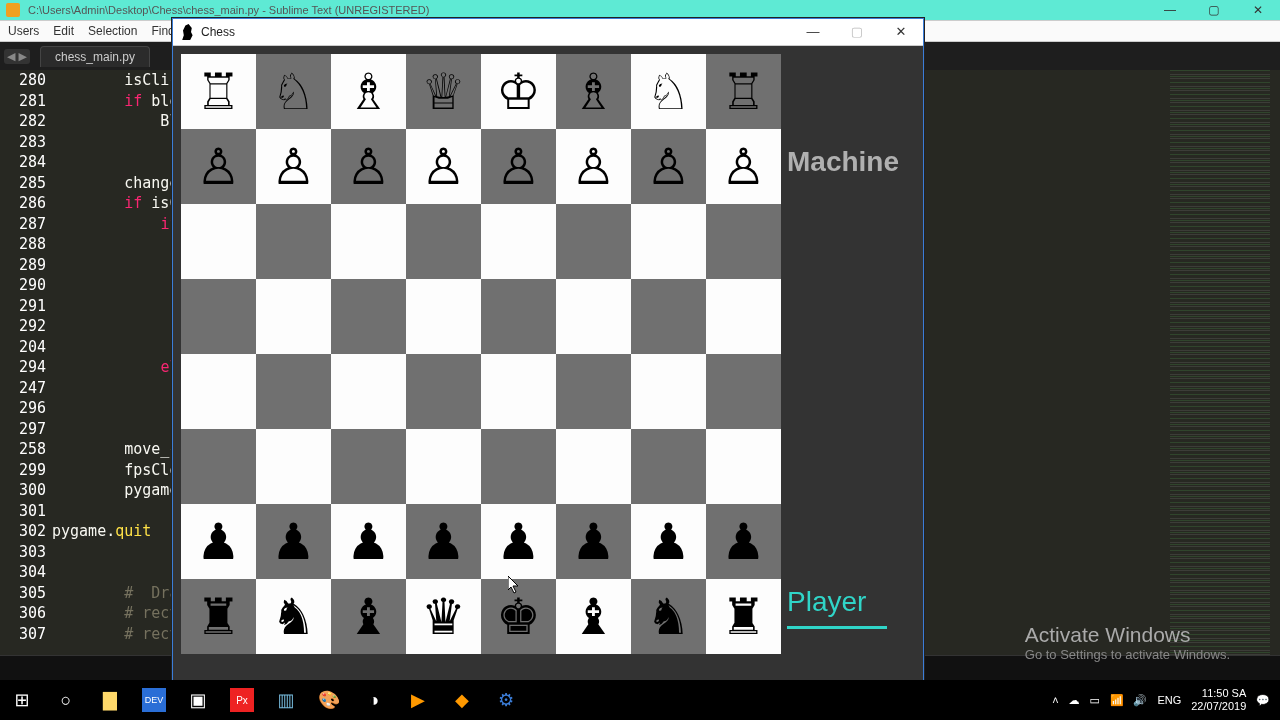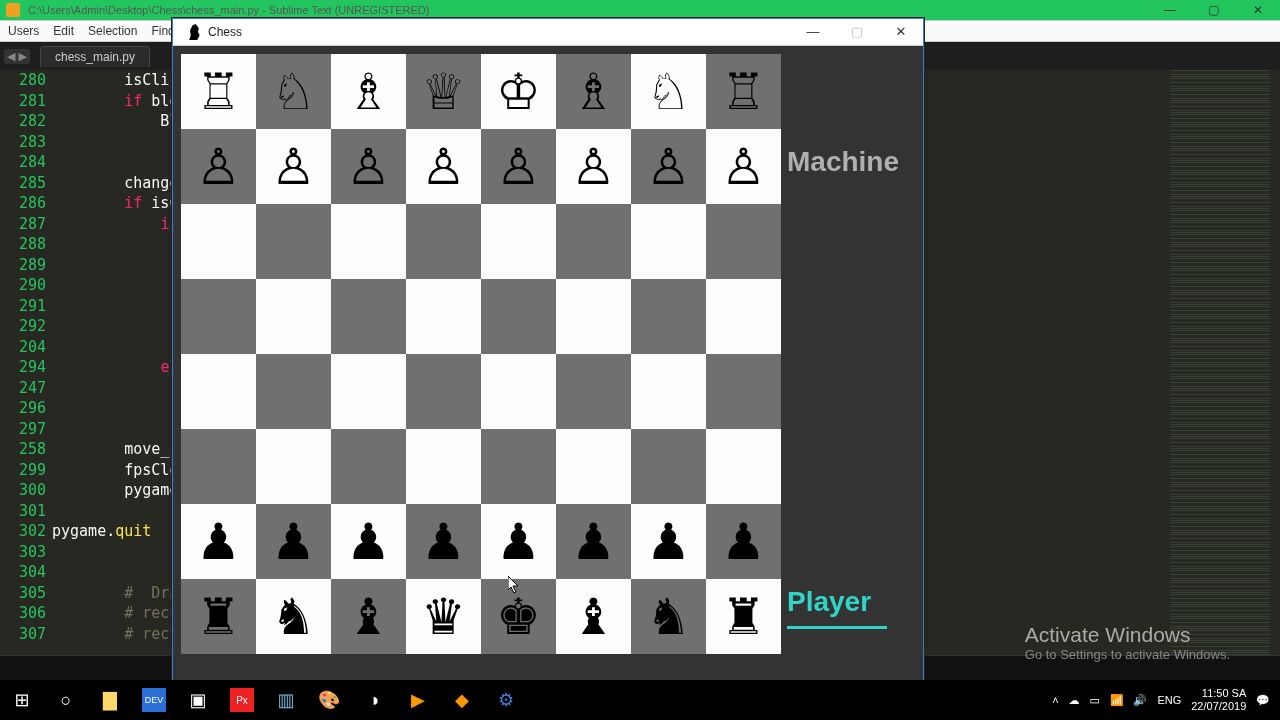--- a/index.html
+++ b/index.html
@@ -6,21 +6,21 @@
     margin: 0; padding: 0;
     width: 1280px; height: 720px;
     overflow: hidden;
     font-family: "Segoe UI", Tahoma, sans-serif;
     background: #1e1e1e;
     position: relative;
   }
   
   .sublime-titlebar {
     height: 20px;
-    background: #22c55e;
+    background: #5eead4;
     color: #555;
     font-size: 11px;
     line-height: 20px;
     padding-left: 28px;
     border-bottom: 1px solid #ccc;
     position: relative;
   }
   .sublime-titlebar::before {
     content: "";
     position: absolute;
@@ -78,21 +78,21 @@
   .editor {
     position: relative;
     background: #272822;
     height: 640px;
     display: flex;
     font-family: Consolas, monospace;
     font-size: 15px;
   }
   .gutter {
     width: 46px;
-    color: #22c55e;
+    color: #ffffff;
     text-align: right;
     padding-right: 6px;
     user-select: none;
   }
   .gutter div, .code div { height: 20.5px; line-height: 20.5px; }
   .code { color: #f8f8f2; white-space: pre; }
   .kw { color: #f92672; }
   .fn { color: #fde047; }
   .cm { color: #75715e; }
   .minimap {
@@ -154,21 +154,21 @@
     background: #fff;
     border: 1px solid #3b7dd8;
     box-shadow: 0 0 0 1px #222;
   }
   .chess-titlebar {
     height: 26px;
     background: #fff;
     border-bottom: 1px solid #ccc;
     display: flex; align-items: center;
     font-size: 12px; color: #222;
-    padding-left: 13px;
+    padding-left: 6px;
     position: relative;
   }
   .chess-titlebar .icon {
     width: 16px; height: 16px; margin-right: 6px;
     background: #000;
     clip-path: polygon(40% 10%, 60% 0%, 80% 25%, 75% 50%, 85% 70%, 70% 100%, 20% 100%, 30% 70%, 25% 40%);
   }
   .chess-winctl {
     position: absolute; right: 0; top: 0; display: flex;
   }
@@ -198,21 +198,21 @@
     color: #b0b0b0;
     font-size: 28px;
     font-weight: bold;
     font-family: Arial, sans-serif;
   }
   .label-player {
     position: absolute;
     left: 614px; top: 540px;
     color: #30d5c8;
     font-size: 28px;
-    font-weight: bold;
+    font-weight: normal;
     font-family: Arial, sans-serif;
   }
   .player-underline {
     position: absolute;
     left: 614px; top: 580px;
     width: 100px; height: 3px;
     background: #30d5c8;
   }
   .cursor {
     position: absolute;

